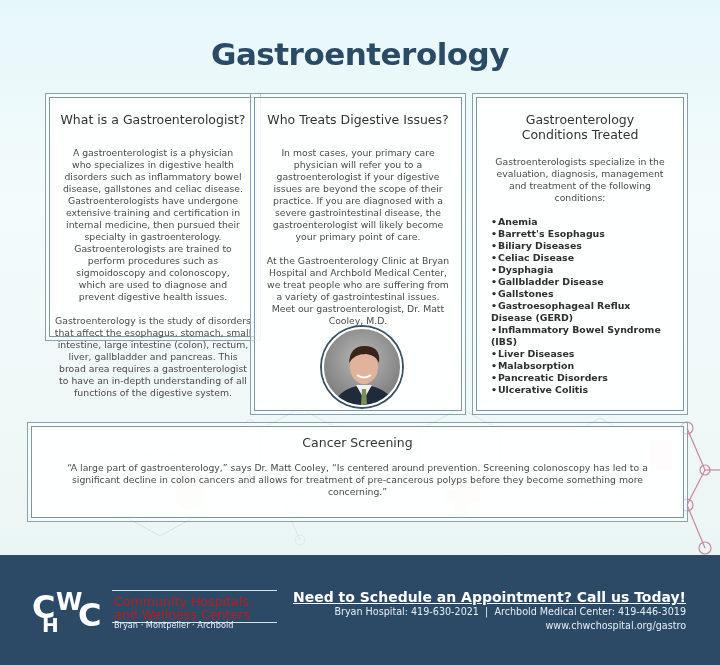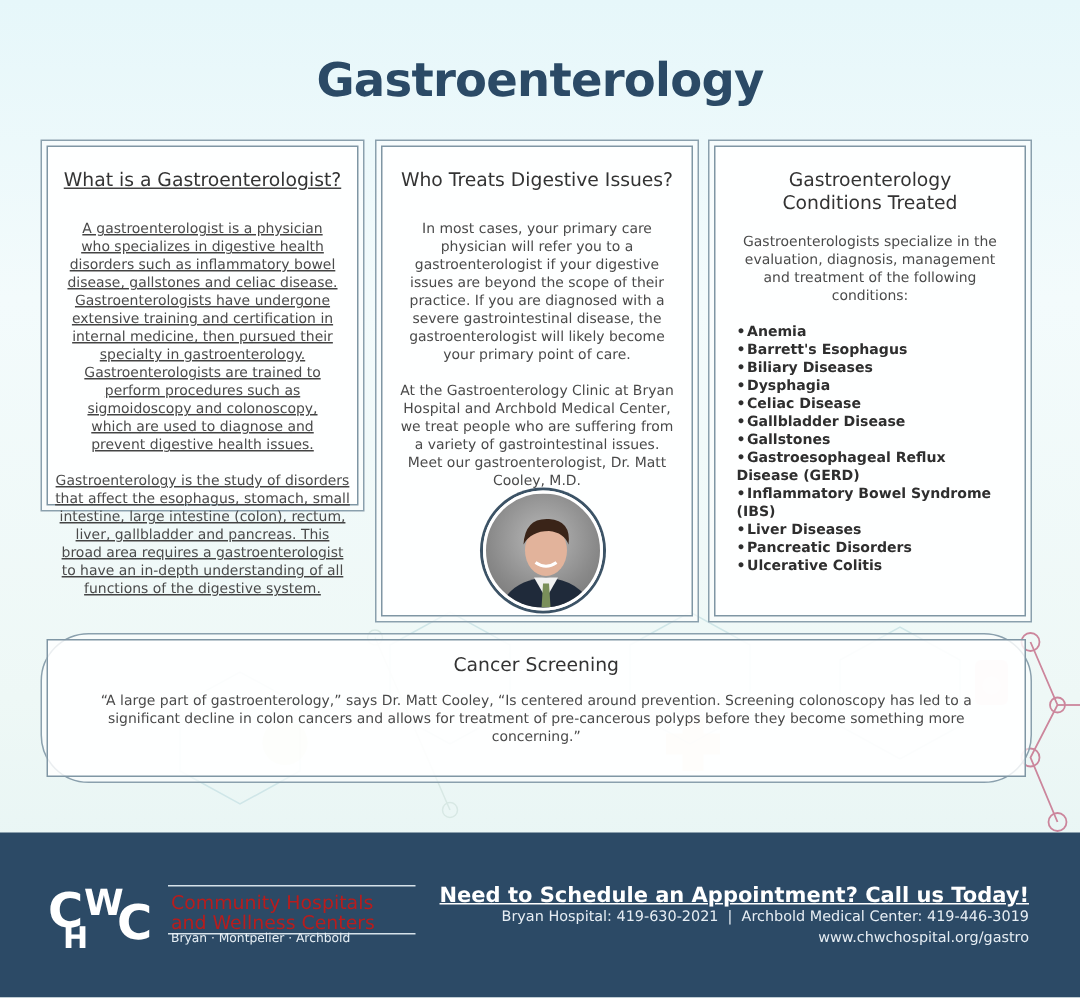--- a/index.html
+++ b/index.html
@@ -29,41 +29,41 @@
     text-align: center;
     position: relative;
   }
   .card h2 {
     font-weight: normal; color: #333; font-size: 12.5px;
     line-height: 15px;
   }
   .card p {
     font-size: 9.3px; line-height: 12px; color: #4a4a4a;
   }
-  #card1 { left: 27px; top: 93px; width: 216px; height: 248px; text-decoration: underline; }
+  #card1 { left: 45px; top: 93px; width: 216px; height: 248px; }
   #card2 { left: 250px; top: 93px; width: 216px; height: 322px; }
   #card3 { left: 472px; top: 93px; width: 216px; height: 322px; }
   #card1 h2, #card2 h2 { margin-top: 14px; }
   #card1 .body1 { margin: 20px 12px 0; }
   #card1 .body2 { margin: 12px 4px 0; }
   #card2 .body1 { margin: 20px 12px 0; }
   #card2 .body2 { margin: 12px 10px 0; }
   #card3 h2 { margin-top: 14px; }
   #card3 .intro { margin: 14px 16px 0; }
   .cond-list { list-style: none; text-align: left; margin: 12px 0 0 14px; }
   .cond-list li { font-size: 9.4px; line-height: 12px; color: #2e2e2e; font-weight: bold; }
   .cond-list li .b { display: inline-block; width: 7px; }
   .photo {
     position: absolute; left: 67px; top: 229px; width: 80px; height: 80px;
     border-radius: 50%; border: 2px solid #fff;
     box-shadow: 0 0 0 2px #3c5366;
     overflow: hidden;
     background: radial-gradient(circle at 50% 40%, #b9b9b9 0%, #8a8a8a 60%, #6f6f6f 100%);
   }
-  #card4 { left: 27px; top: 422px; width: 661px; height: 100px; border-radius: 32px; }
+  #card4 { left: 27px; top: 422px; width: 661px; height: 100px; }
   #card4 h2 { margin-top: 8px; }
   #card4 .body1 { margin: 2px 10px 0; }
   #card4 .body2 { margin: 12px 10px 0; }
   .footer {
     position: absolute; left: 0; top: 555px; width: 720px; height: 110px;
     background: #2c4a66;
   }
   .logo { position: absolute; left: 32px; top: 588px; width: 220px; height: 46px; }
   .logo-mark {
     position: absolute; left: 0; top: 0; font-weight: bold; color: #fff;
@@ -140,27 +140,28 @@
   <div class="card-inner">
     <h2>
       <span>Gastroenterology</span><br>
       <span>Conditions Treated</span>
     </h2>
     <p class="intro">Gastroenterologists specialize in the evaluation, diagnosis, management and treatment of the following conditions:</p>
     <ul class="cond-list">
       <li><span class="b">•</span><span>Anemia</span></li>
       <li><span class="b">•</span><span>Barrett's Esophagus</span></li>
       <li><span class="b">•</span><span>Biliary Diseases</span></li>
+      <li><span class="b">•</span><span>Celiac Disease</span></li>
       <li><span class="b">•</span><span>Dysphagia</span></li>
-      <li><span class="b">•</span><span>Celiac Disease</span></li>
       <li><span class="b">•</span><span>Gallbladder Disease</span></li>
       <li><span class="b">•</span><span>Gallstones</span></li>
       <li style="width:180px"><span class="b">•</span><span>Gastroesophageal Reflux Disease (GERD)</span></li>
       <li><span class="b">•</span><span>Inflammatory Bowel Syndrome (IBS)</span></li>
       <li><span class="b">•</span><span>Liver Diseases</span></li>
+      <li><span class="b">•</span><span>Malabsorption</span></li>
       <li><span class="b">•</span><span>Pancreatic Disorders</span></li>
       <li><span class="b">•</span><span>Ulcerative Colitis</span></li>
     </ul>
   </div>
 </section>
 
 <section class="card" id="card4">
   <div class="card-inner">
     <h2>Cancer Screening</h2>
     <p class="body2">“A large part of gastroenterology,” says Dr. Matt Cooley, “Is centered around prevention. Screening colonoscopy has led to a significant decline in colon cancers and allows for treatment of pre-cancerous polyps before they become something more concerning.”</p>

